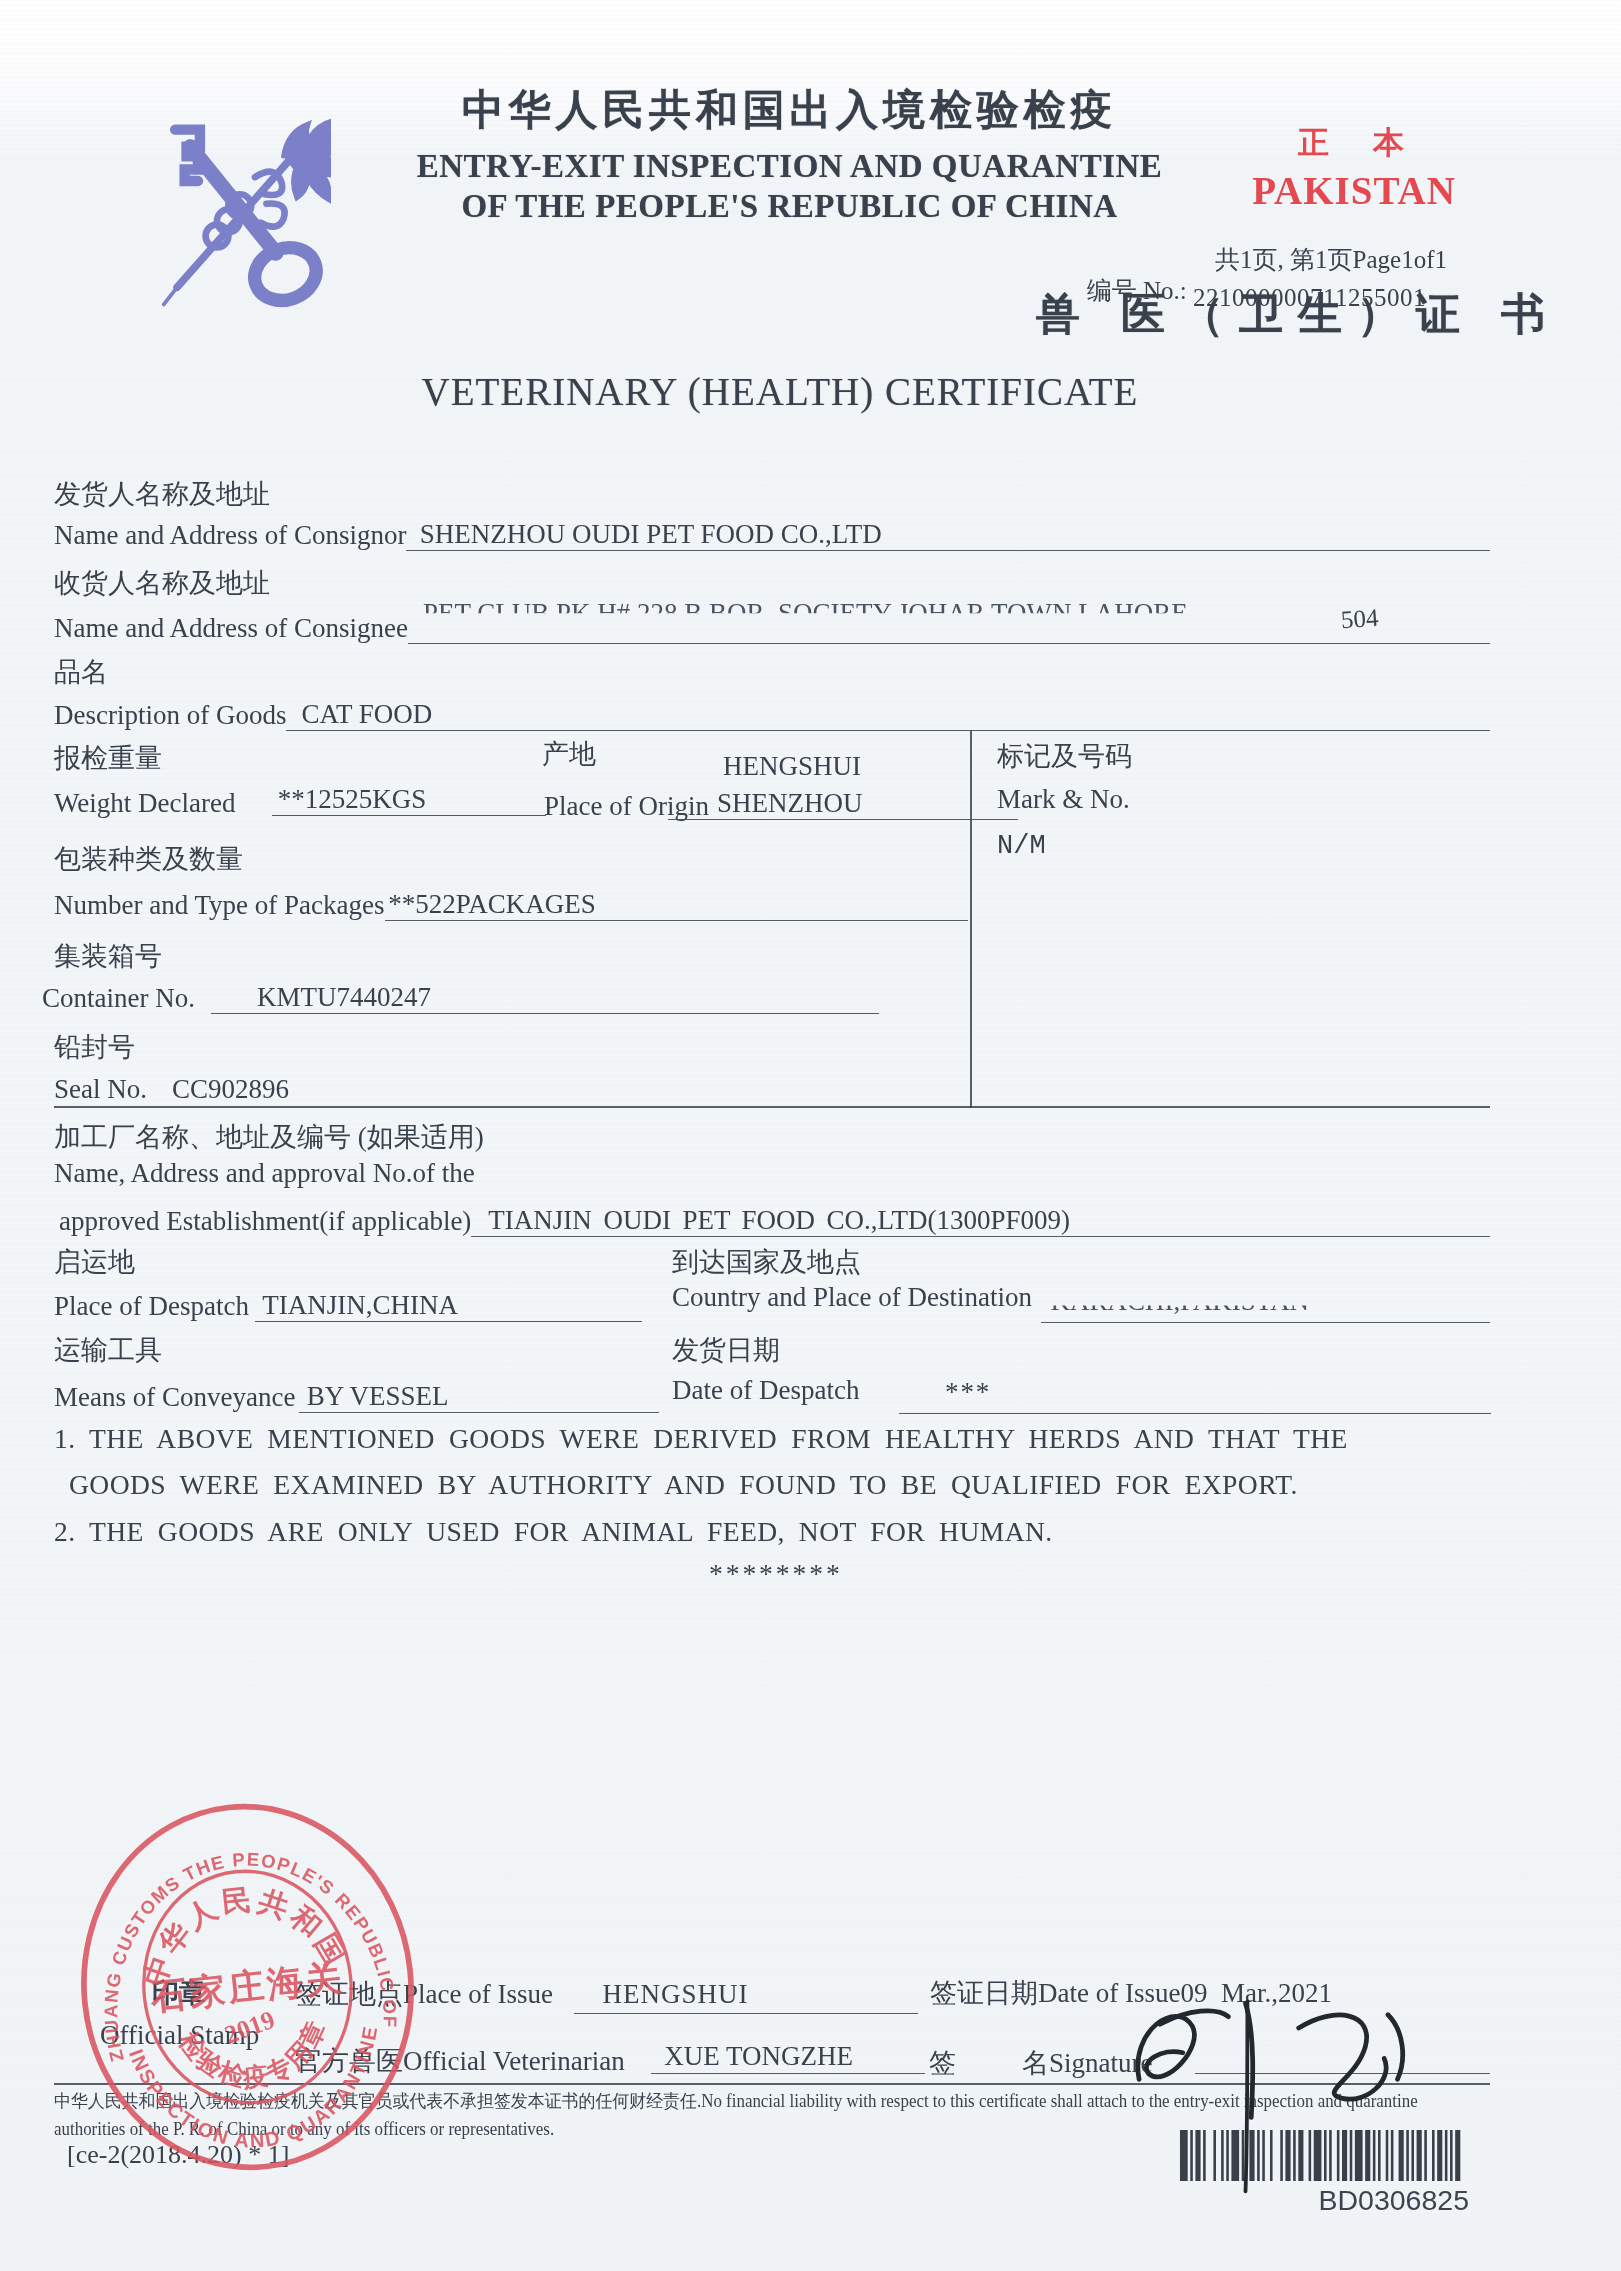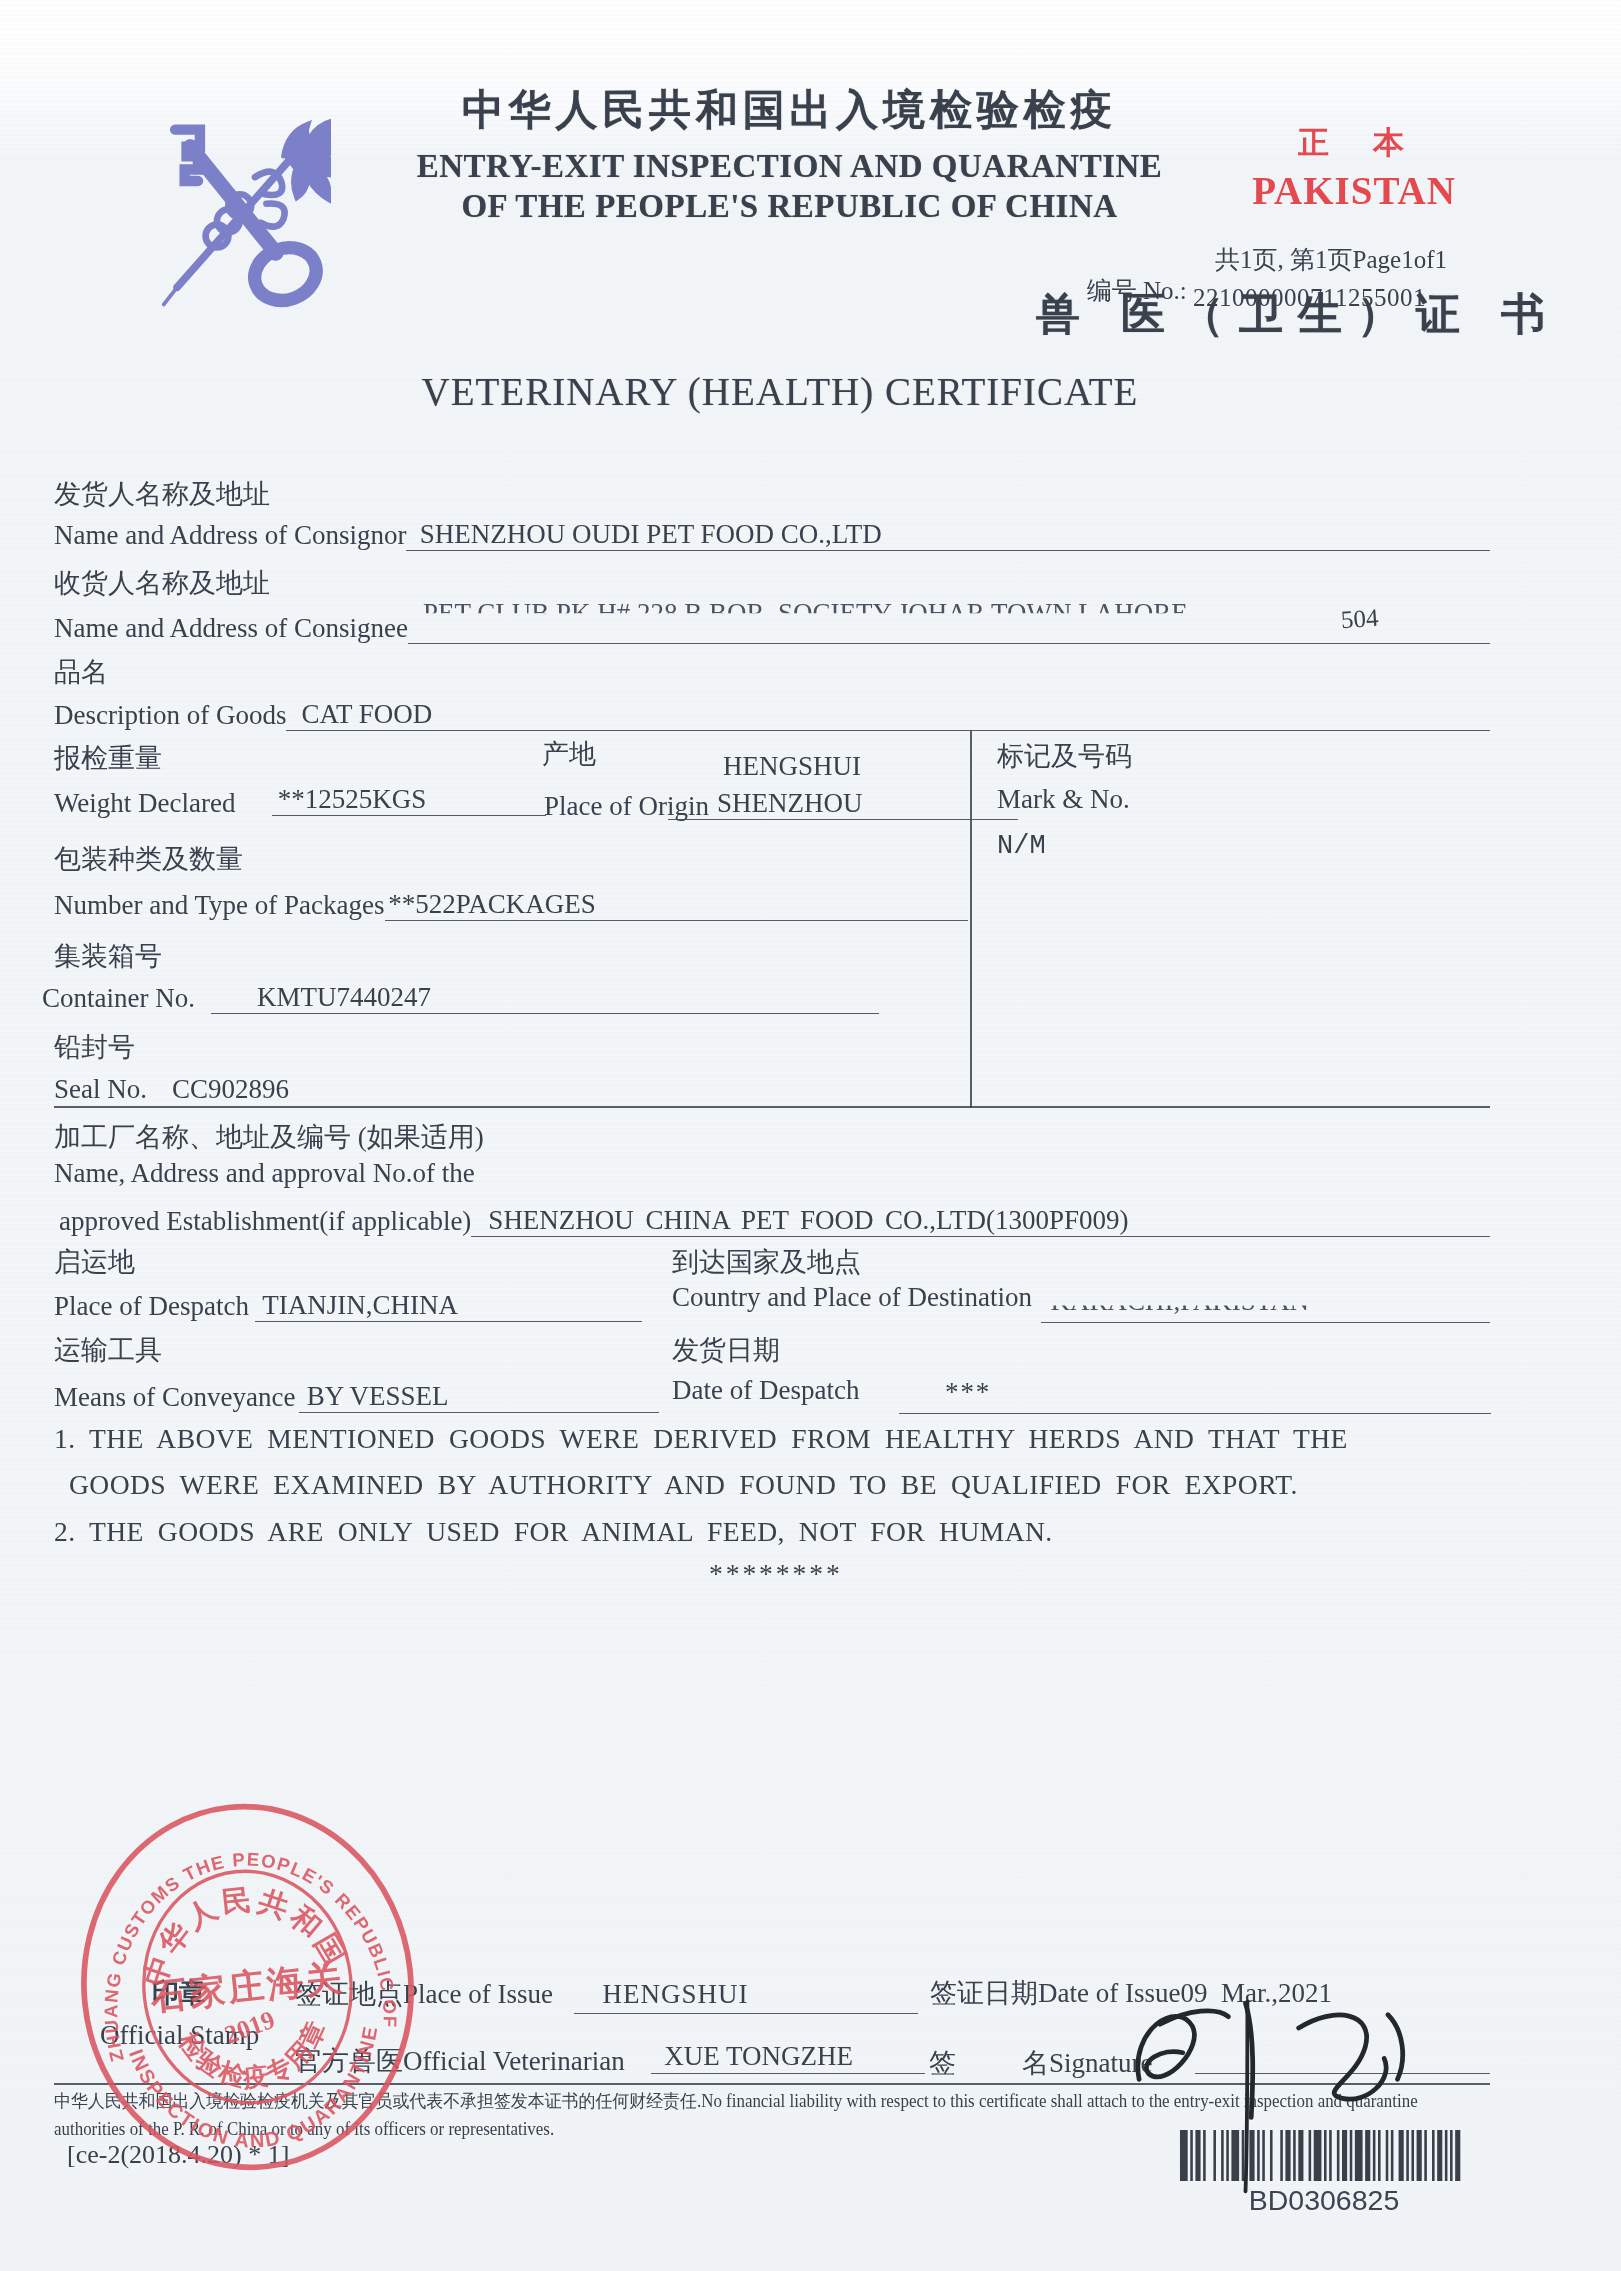--- a/index.html
+++ b/index.html
@@ -150,21 +150,21 @@
   <div class="abs lab cn" style="left:54px;top:1029px;">铅封号</div>
   <div class="abs flexrow" style="left:54px;top:1067px;height:38px;">
     <span class="lab nowrap">Seal No.</span>
     <span class="val nowrap" style="padding-left:25px;">CC902896</span>
   </div>
 
   <div class="abs lab cn" style="left:54px;top:1119px;">加工厂名称、地址及编号 (如果适用)</div>
   <div class="abs lab" style="left:54px;top:1158px;">Name, Address and approval No.of the</div>
   <div class="abs flexrow" style="left:59px;top:1195px;width:1431px;height:42px;">
     <span class="lab nowrap">approved Establishment(if applicable)</span>
-    <span class="val fill ul nowrap" style="padding-left:17px;word-spacing:4.8px;">SHENZHOU CHINA PET FOOD CO.,LTD(1300PF009)</span>
+    <span class="val fill ul nowrap" style="padding-left:17px;word-spacing:4.8px;">TIANJIN OUDI PET FOOD CO.,LTD(1300PF009)</span>
   </div>
 
   <div class="abs lab cn" style="left:54px;top:1244px;">启运地</div>
   <div class="abs lab cn" style="left:672px;top:1244px;">到达国家及地点</div>
 
   <div class="abs flexrow" style="left:54px;top:1280px;height:42px;">
     <span class="lab nowrap">Place of Despatch</span>
     <span class="val ul nowrap" style="width:380px;padding-left:7.6px;margin-left:5.7px;">TIANJIN,CHINA</span>
   </div>
   <div class="abs lab nowrap" style="left:672px;top:1282px;">Country and Place of Destination</div>
@@ -286,16 +286,16 @@
       <rect x="239.64" y="0" width="2.72" height="54" fill="#3a4049"></rect>
       <rect x="245.09" y="0" width="2.72" height="54" fill="#3a4049"></rect>
       <rect x="250.54" y="0" width="5.45" height="54" fill="#3a4049"></rect>
       <rect x="258.71" y="0" width="2.72" height="54" fill="#3a4049"></rect>
       <rect x="266.87" y="0" width="2.72" height="54" fill="#3a4049"></rect>
       <rect x="272.32" y="0" width="5.45" height="54" fill="#3a4049"></rect>
       <rect x="280.49" y="0" width="2.72" height="54" fill="#3a4049"></rect>
       <rect x="285.94" y="0" width="2.72" height="54" fill="#3a4049"></rect>
       <rect x="291.38" y="0" width="5.45" height="54" fill="#3a4049"></rect>
     </svg>
-  <div class="abs" style="left:1179px;top:2184px;width:290px;text-align:center;font-size:28.5px;font-family:'Liberation Sans','DejaVu Sans',sans-serif;color:#3d444f;">BD0306825</div>
+  <div class="abs" style="left:1179px;top:2184px;width:290px;text-align:right;font-size:28.5px;font-family:'Liberation Sans','DejaVu Sans',sans-serif;color:#3d444f;">BD0306825</div>
 
 </div>
 
 
 </body></html>

